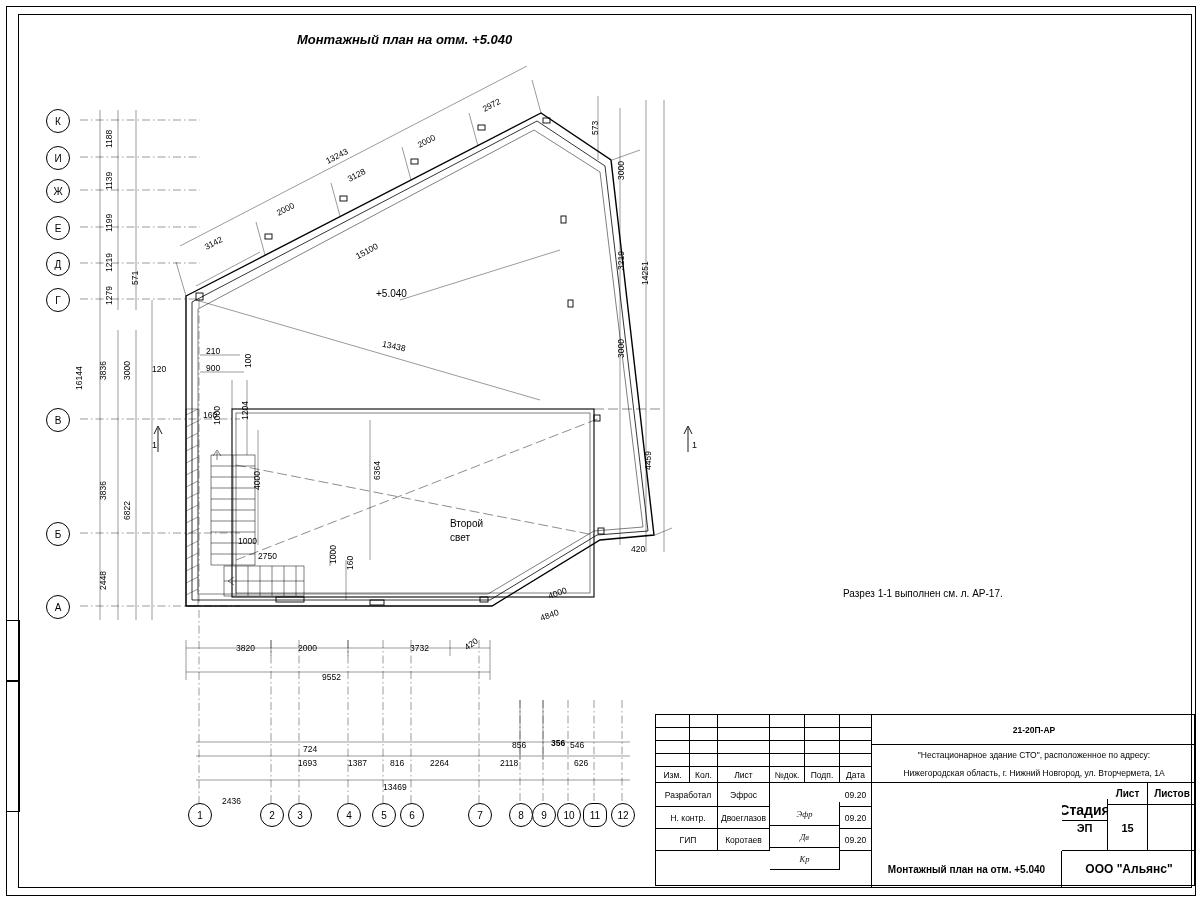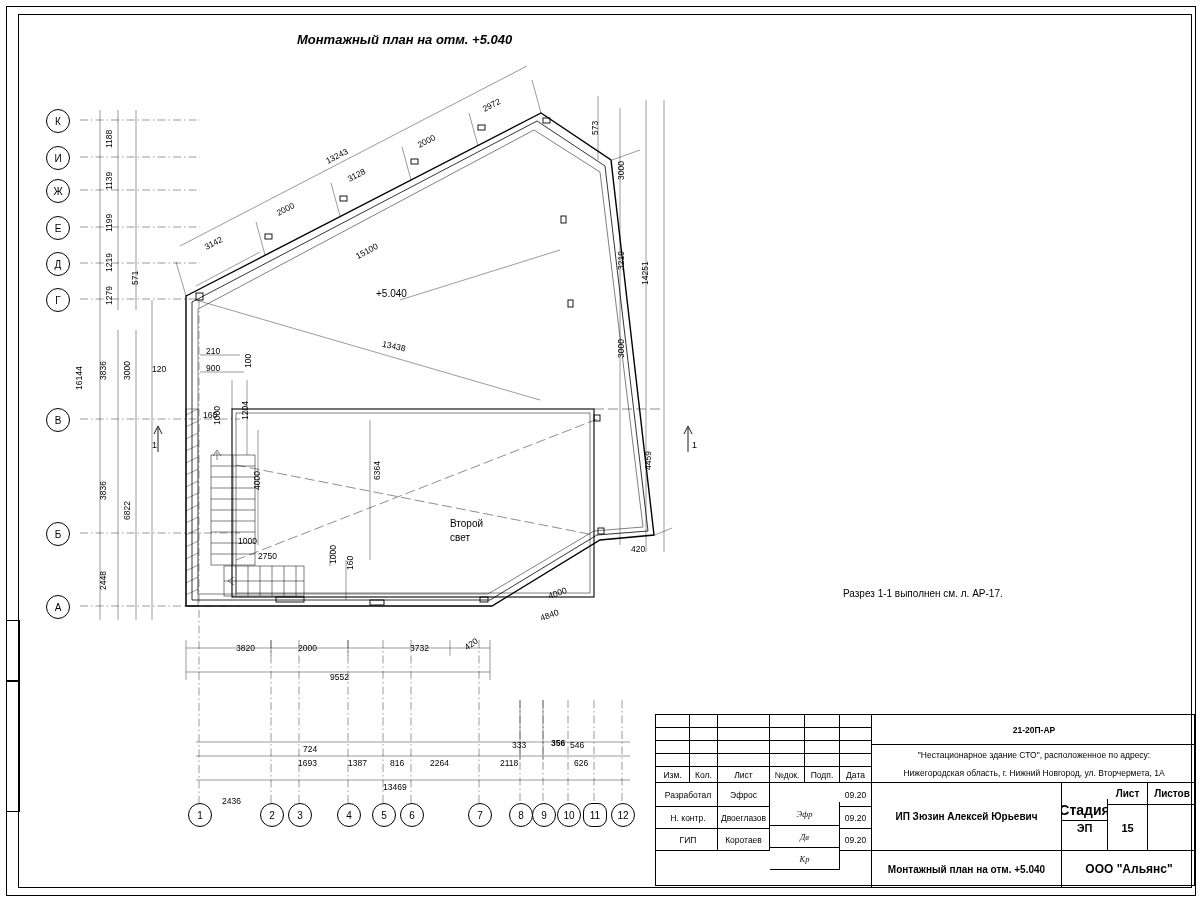--- a/index.html
+++ b/index.html
@@ -299,34 +299,34 @@
   <div class="dimv" style="left:372px;top:480px;">6364</div>
   <div class="dim" style="left:238px;top:536px;">1000</div>
   <div class="dim" style="left:258px;top:551px;">2750</div>
   <div class="dimv" style="left:328px;top:564px;">1000</div>
   <div class="dimv" style="left:345px;top:570px;">160</div>
 
   <div class="dim" style="left:236px;top:643px;">3820</div>
   <div class="dim" style="left:298px;top:643px;">2000</div>
   <div class="dim" style="left:410px;top:643px;">3732</div>
   <div class="dim" style="left:464px;top:639px;transform:rotate(-35deg);">420</div>
-  <div class="dim" style="left:322px;top:672px;margin-left:8px;">9552</div>
+  <div class="dim" style="left:322px;top:672px;">9552</div>
 
   <div class="dim" style="left:631px;top:544px;">420</div>
   <div class="dim" style="left:548px;top:588px;transform:rotate(-20deg);">4000</div>
   <div class="dim" style="left:540px;top:610px;transform:rotate(-20deg);">4840</div>
 
   <div class="dim" style="left:222px;top:796px;">2436</div>
   <div class="dim" style="left:303px;top:744px;">724</div>
   <div class="dim" style="left:298px;top:758px;">1693</div>
   <div class="dim" style="left:348px;top:758px;">1387</div>
   <div class="dim" style="left:390px;top:758px;">816</div>
   <div class="dim" style="left:430px;top:758px;">2264</div>
   <div class="dim" style="left:500px;top:758px;">2118</div>
-  <div class="dim" style="left:512px;top:740px;">333</div>
+  <div class="dim" style="left:512px;top:740px;">856</div>
   <div class="dim" style="left:551px;top:738px;font-weight:bold;">356</div>
   <div class="dim" style="left:574px;top:758px;">626</div>
   <div class="dim" style="left:570px;top:740px;">546</div>
   <div class="dim" style="left:383px;top:782px;text-align:right;">13469</div>
 
   <div class="tb">
 
     <div class="cell" style="left:0;top:0;width:34px;height:13px;"></div>
     <div class="cell" style="left:34px;top:0;width:28px;height:13px;"></div>
     <div class="cell" style="left:62px;top:0;width:52px;height:13px;"></div>
@@ -381,21 +381,20 @@
 
     <div class="cell big" style="left:216px;top:0;width:324px;height:30px;border-right:none;">21-20П-АР</div>
 
     <div class="cell" style="left:216px;top:30px;width:324px;height:19px;border-right:none;border-bottom:none;">
         <span>"Нестационарное здание СТО", расположенное по адресу:</span>
       </div>
     <div class="cell" style="left:216px;top:49px;width:324px;height:19px;border-right:none;">
         <span>Нижегородская область, г. Нижний Новгород, ул. Вторчермета, 1А</span>
       </div>
 
-    <div class="cell med" style="left:216px;top:68px;width:190px;height:68px;font-size:10px;">ИП Зюзин Алексей Юрьевич</div>
 
     <div class="cell" style="left:406px;top:84px;width:46px;height:22px;font-weight:bold;font-size:14px;">Стадия</div>
     <div class="cell" style="left:452px;top:68px;width:40px;height:22px;font-weight:bold;font-size:10px;">Лист</div>
     <div class="cell" style="left:492px;top:68px;width:48px;height:22px;font-weight:bold;font-size:10px;border-right:none;">Листов</div>
 
     <div class="cell" style="left:406px;top:90px;width:46px;height:46px;font-weight:bold;font-size:11px;">ЭП</div>
     <div class="cell" style="left:452px;top:90px;width:40px;height:46px;font-weight:bold;font-size:11px;">15</div>
     <div class="cell" style="left:492px;top:90px;width:48px;height:46px;font-weight:bold;font-size:11px;border-right:none;"></div>
 
     <div class="cell" style="left:216px;top:136px;width:190px;height:36px;font-size:10px;font-weight:bold;border-bottom:none;">Монтажный план на отм. +5.040</div>

